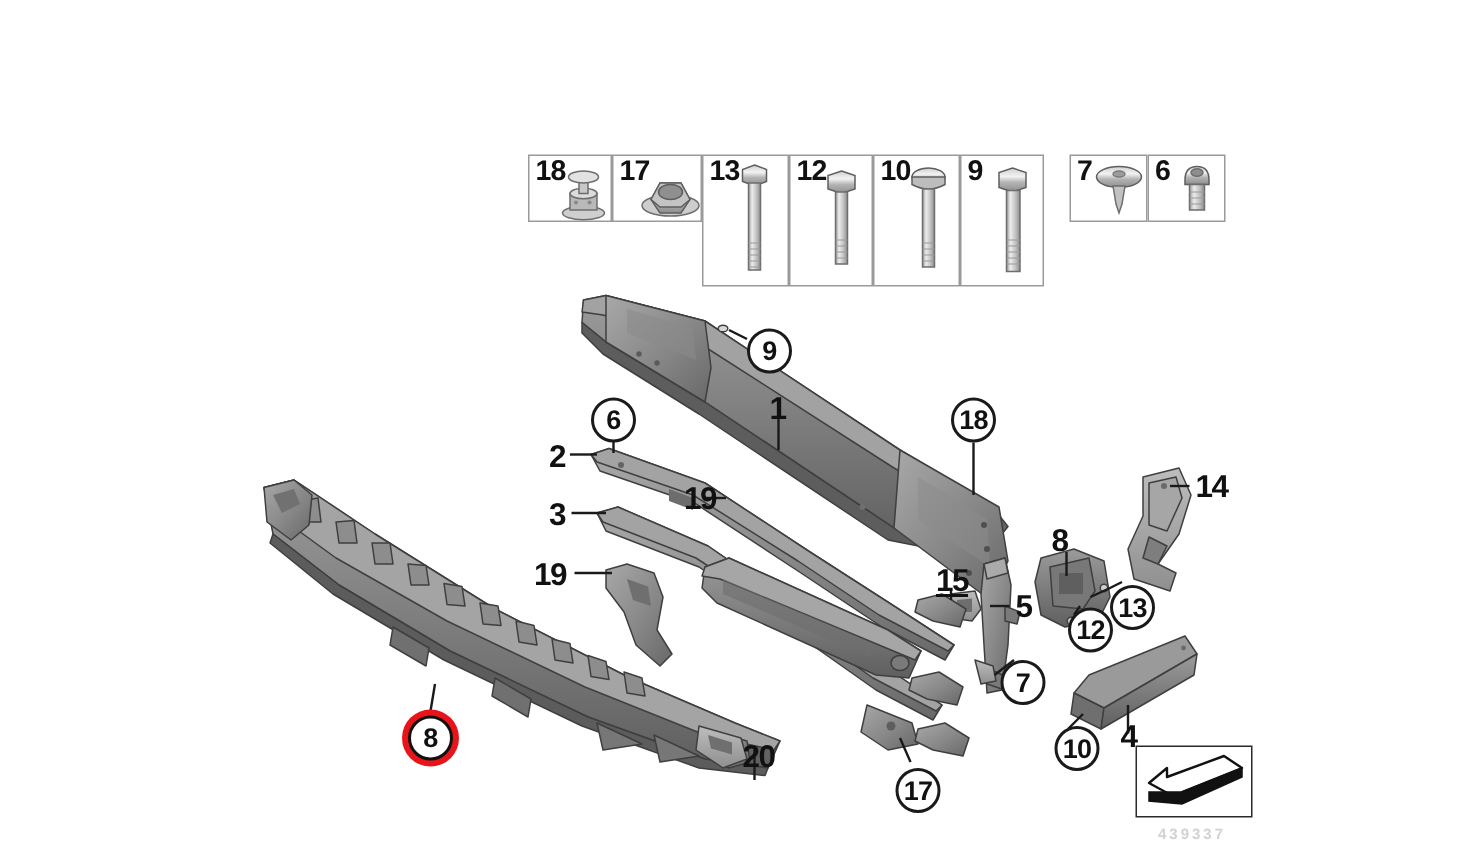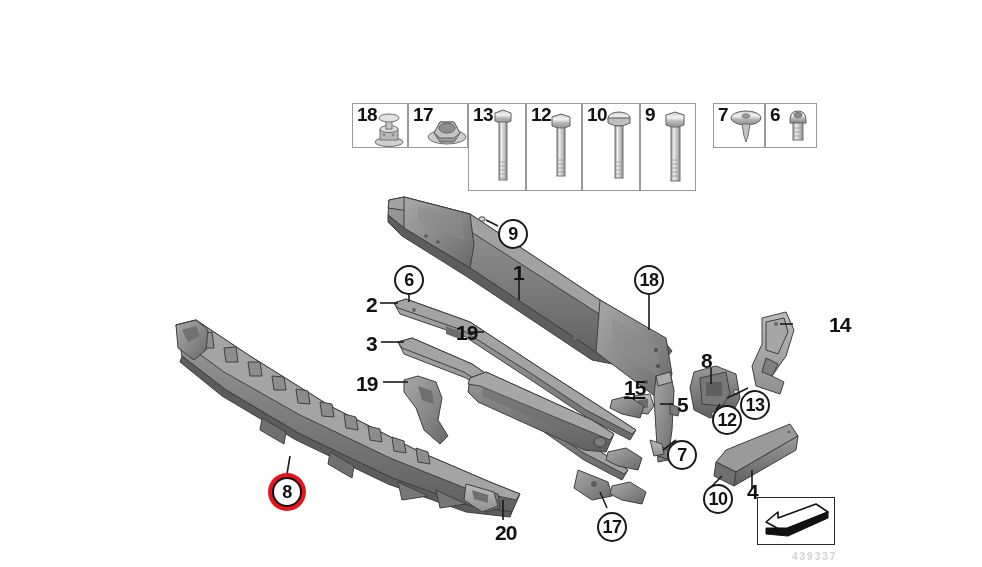--- a/index.html
+++ b/index.html
@@ -371,29 +371,29 @@
         <span>8</span>
       </div>
   </div>
 
   <div>
     <div class="plainnum" style="left:513px;top:262px;">1</div>
     <div class="plainnum" style="left:366px;top:294px;">2</div>
     <div class="plainnum" style="left:366px;top:333px;">3</div>
     <div class="plainnum" style="left:356px;top:373px;">19</div>
     <div class="plainnum" style="left:456px;top:322px;">19</div>
-    <div class="plainnum" style="left:797px;top:314px;margin-left:32px;">14</div>
+    <div class="plainnum" style="left:797px;top:314px;">14</div>
     <div class="plainnum" style="left:701px;top:350px;">8</div>
     <div class="plainnum" style="left:624px;top:377px;text-decoration:underline;">15</div>
     <div class="plainnum" style="left:677px;top:394px;">5</div>
     <div class="plainnum" style="left:747px;top:481px;">4</div>
-    <div class="plainnum" style="left:495px;top:522px;">20</div>
+    <div class="plainnum" style="left:495px;top:494px;">20</div>
   </div>
 
   <div class="inset" style="left:757px;top:497px;width:78px;height:48px;">
     <svg width="76" height="46">
       <path d="M8,24 L20,14 L20,20 L58,6 L70,14 L30,30 L30,36 L8,24 Z" fill="#fff" stroke="#111" stroke-width="1.6" stroke-linejoin="round"></path>
       <path d="M8,36 L8,30 L30,30 L70,14 L70,20 L30,38 Z" fill="#111" stroke="#111" stroke-width="1"></path>
     </svg>
   </div>
-  <div class="wm" style="left:792px;top:551px;">439337</div>
+  <div class="wm" style="left:772px;top:551px;">439337</div>
 
 </div>
 
 </body></html>

